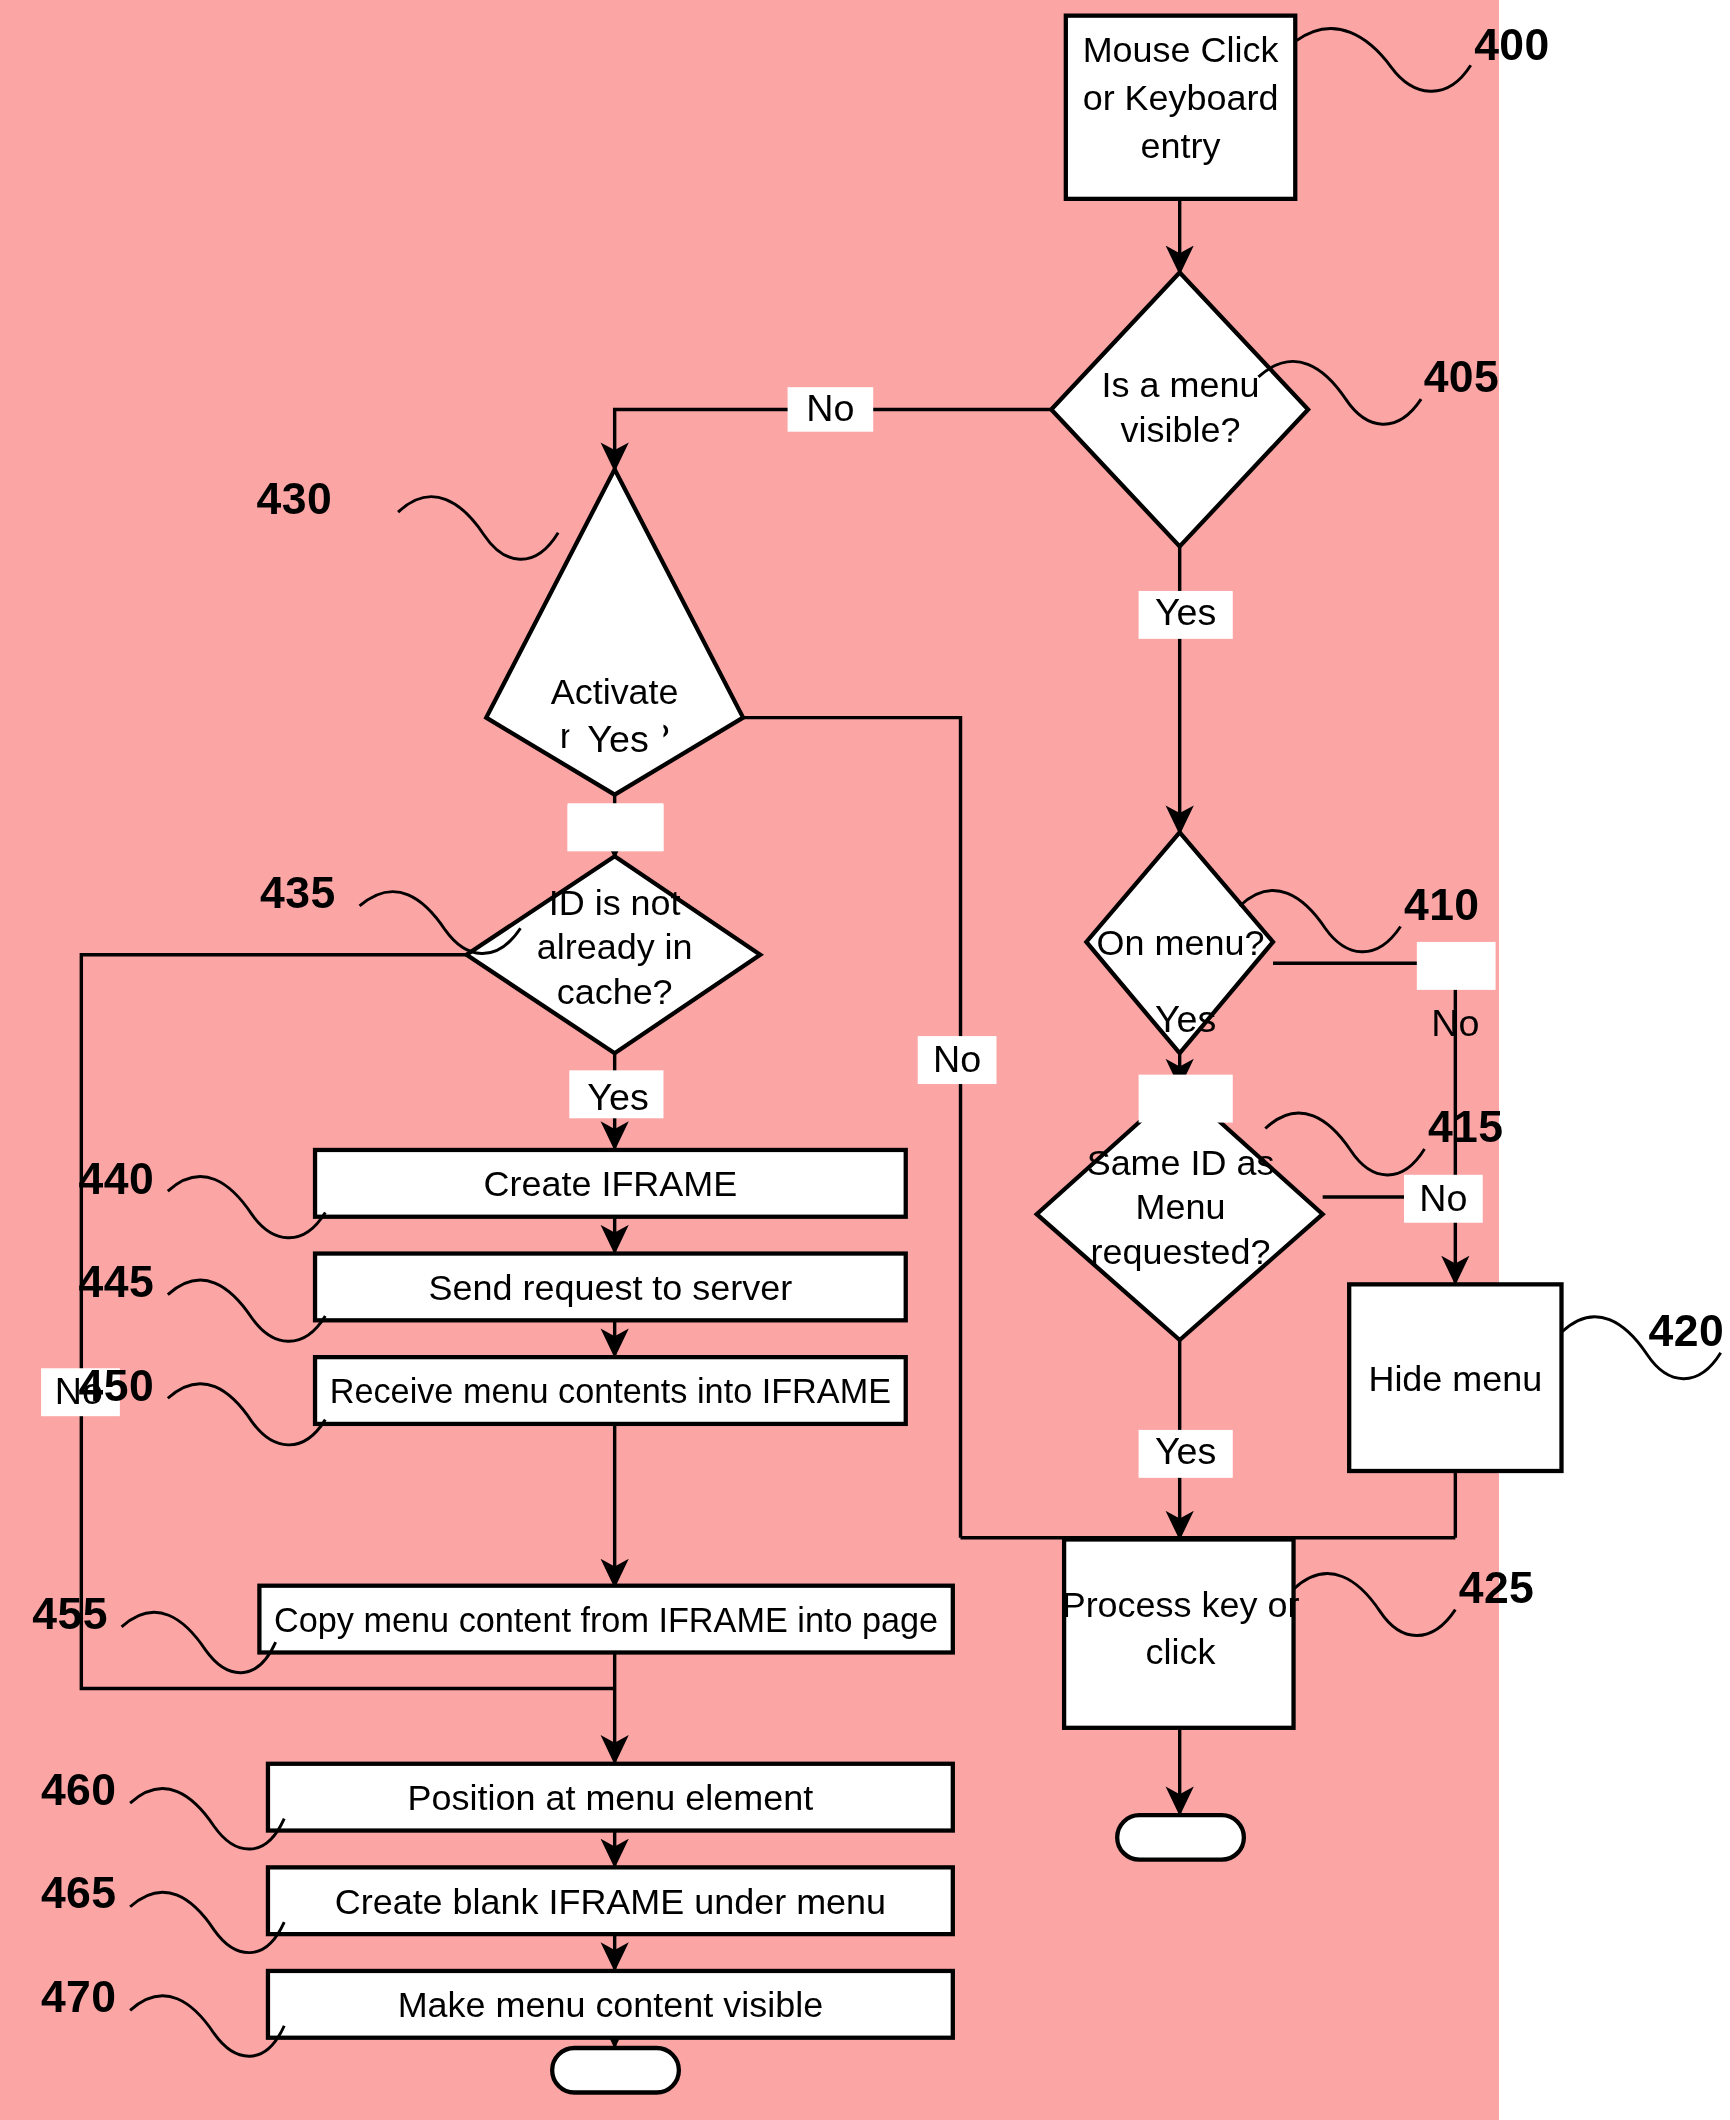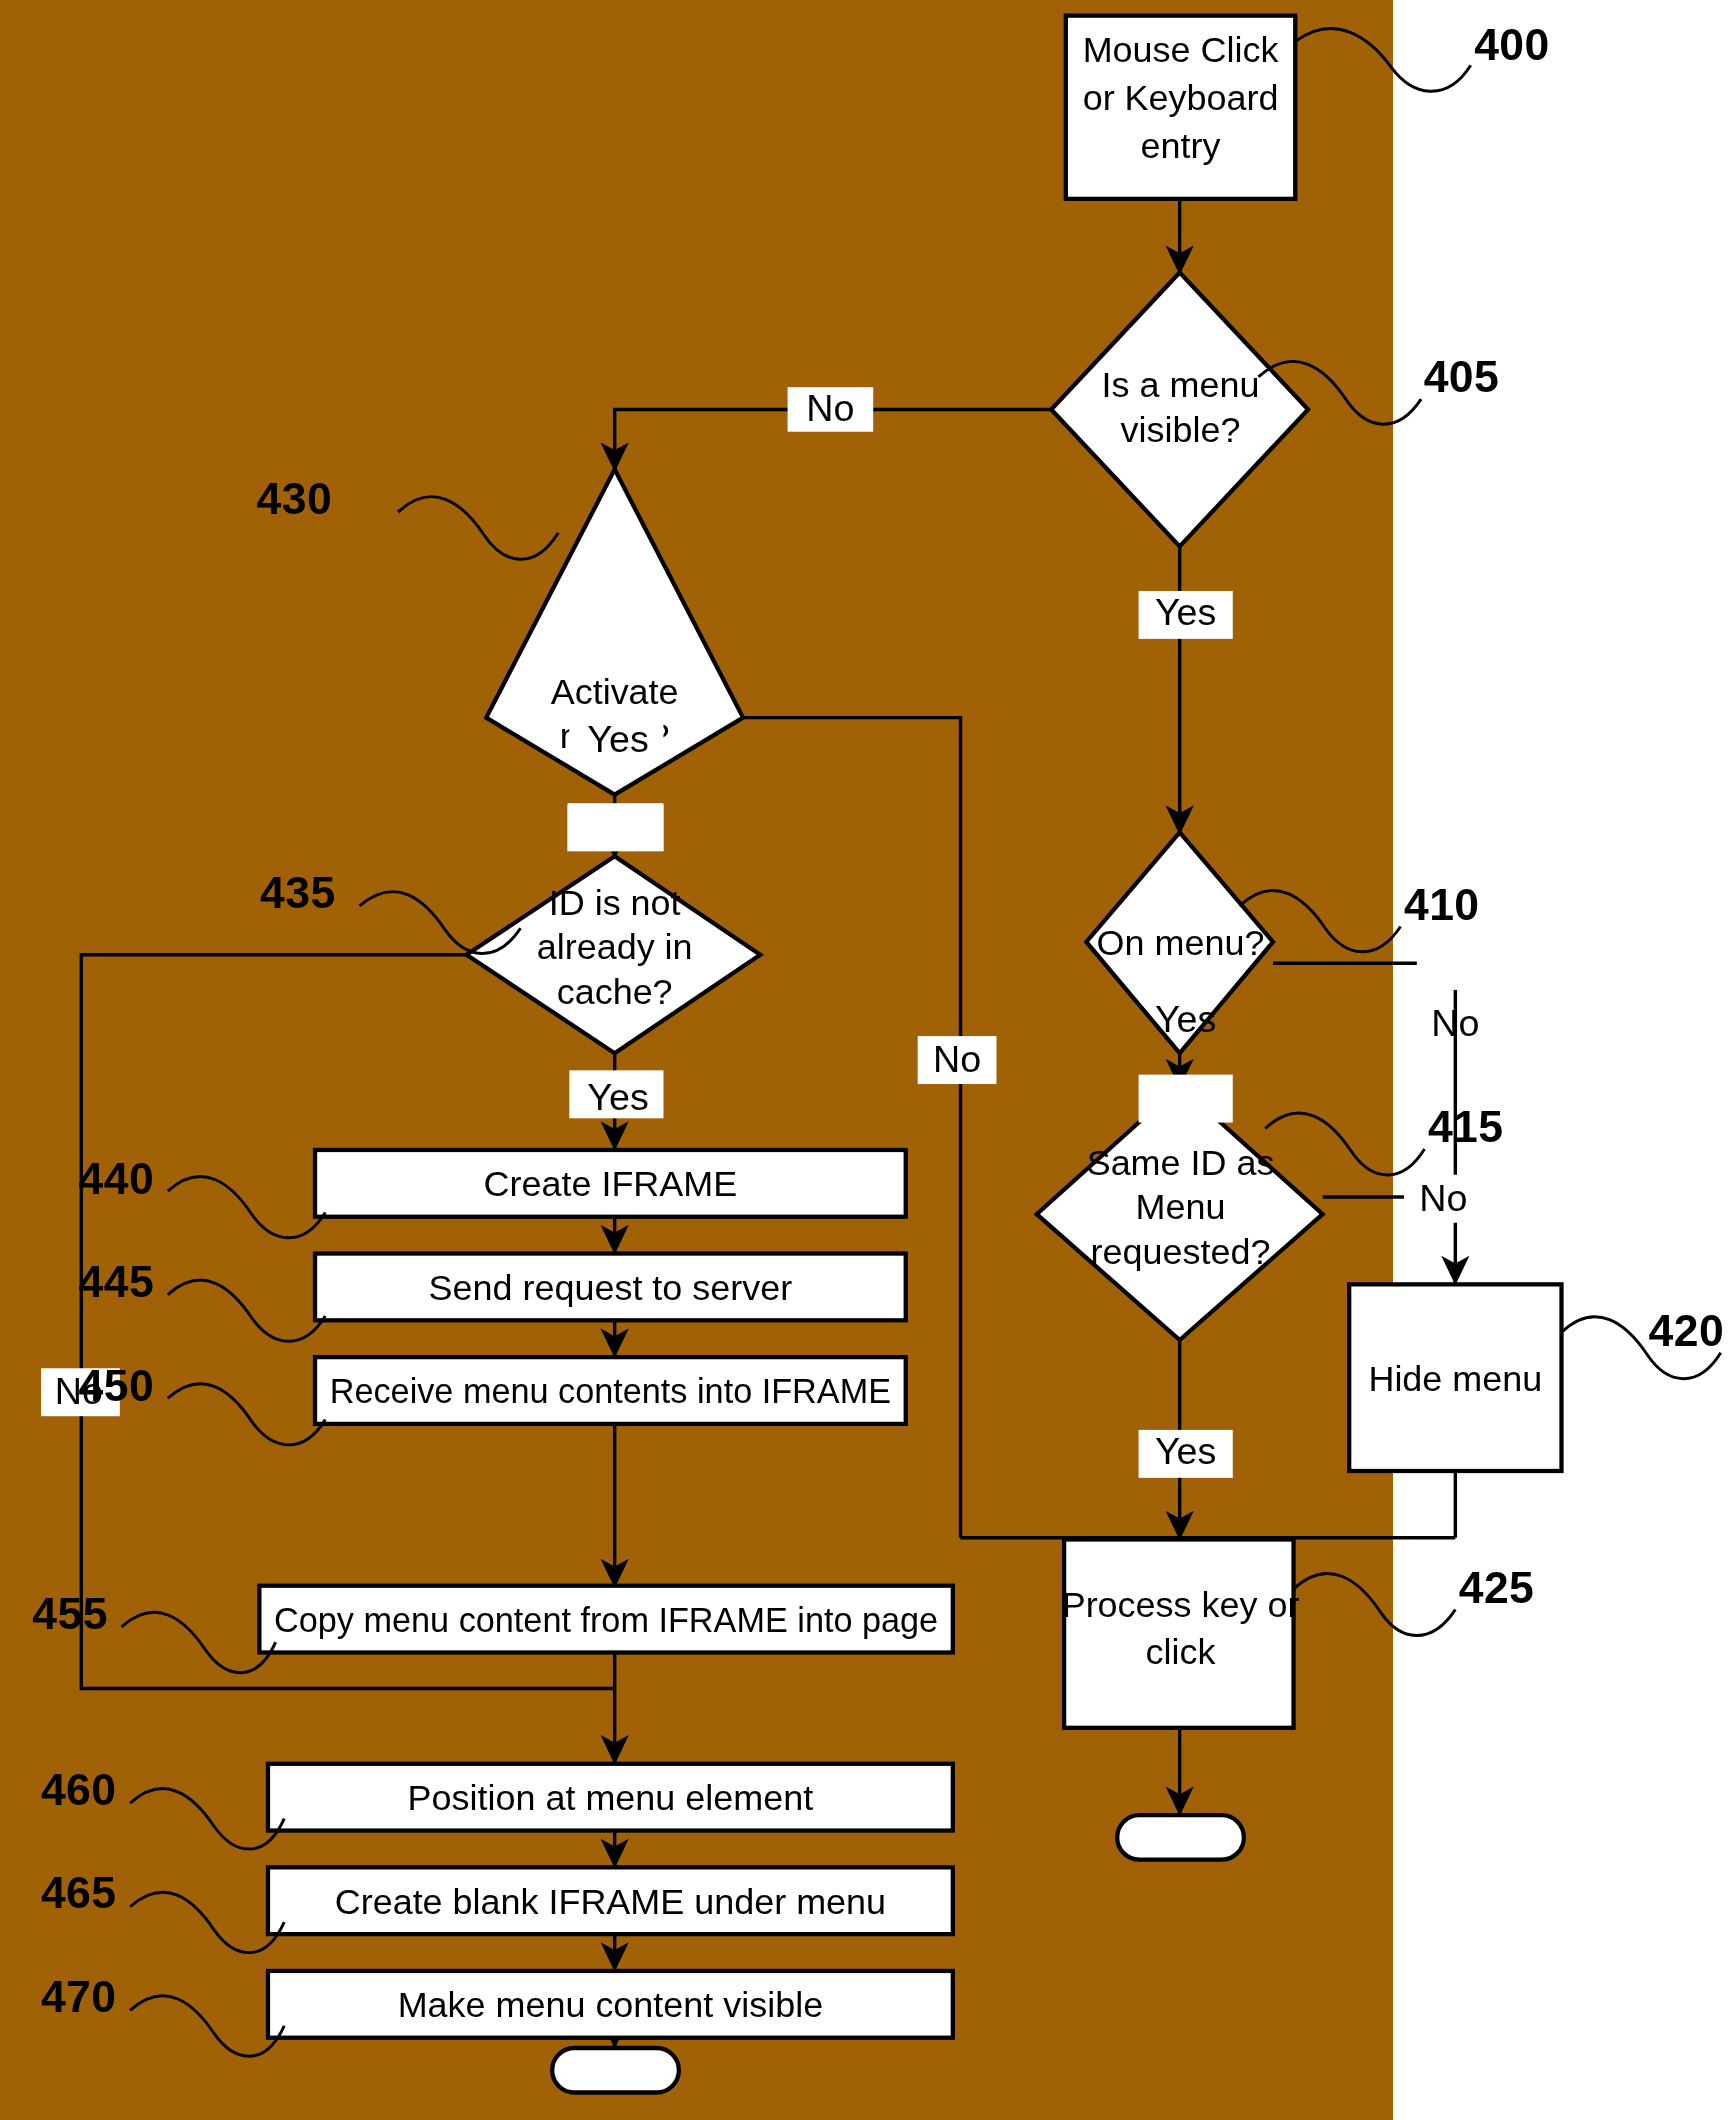--- a/index.html
+++ b/index.html
@@ -1,17 +1,17 @@
 <!DOCTYPE html>
 <html style="font-size:13.7px"><head>
 <meta charset="utf-8">
 <style>
   html,body{margin:0;padding:0;background:#ffffff;}
   body{width:1731px;height:2121px;overflow:hidden;font-family:"Liberation Sans",sans-serif;}
-  #sheet{position:relative;width:1393px;height:2121px;background:#a16207;}
+  #sheet{position:relative;width:1499px;height:2121px;background:#fca5a5;}
   svg#fig{position:absolute;left:0;top:0;width:1731px;height:2121px;}
   .shape{fill:#ffffff;stroke:#000000;stroke-width:5;}
   .conn{fill:none;stroke:#000000;stroke-width:4;}
   .lead{fill:none;stroke:#000000;stroke-width:3.4;}
   text{fill:#000000;font-family:"Liberation Sans",sans-serif;}
   .tnode{font-size:42px;}
   .tnode-sm{font-size:40px;}
   .tedge{font-size:44px;}
   .tref{font-size:52px;font-weight:bold;letter-spacing:0.5px;}
 </style>

